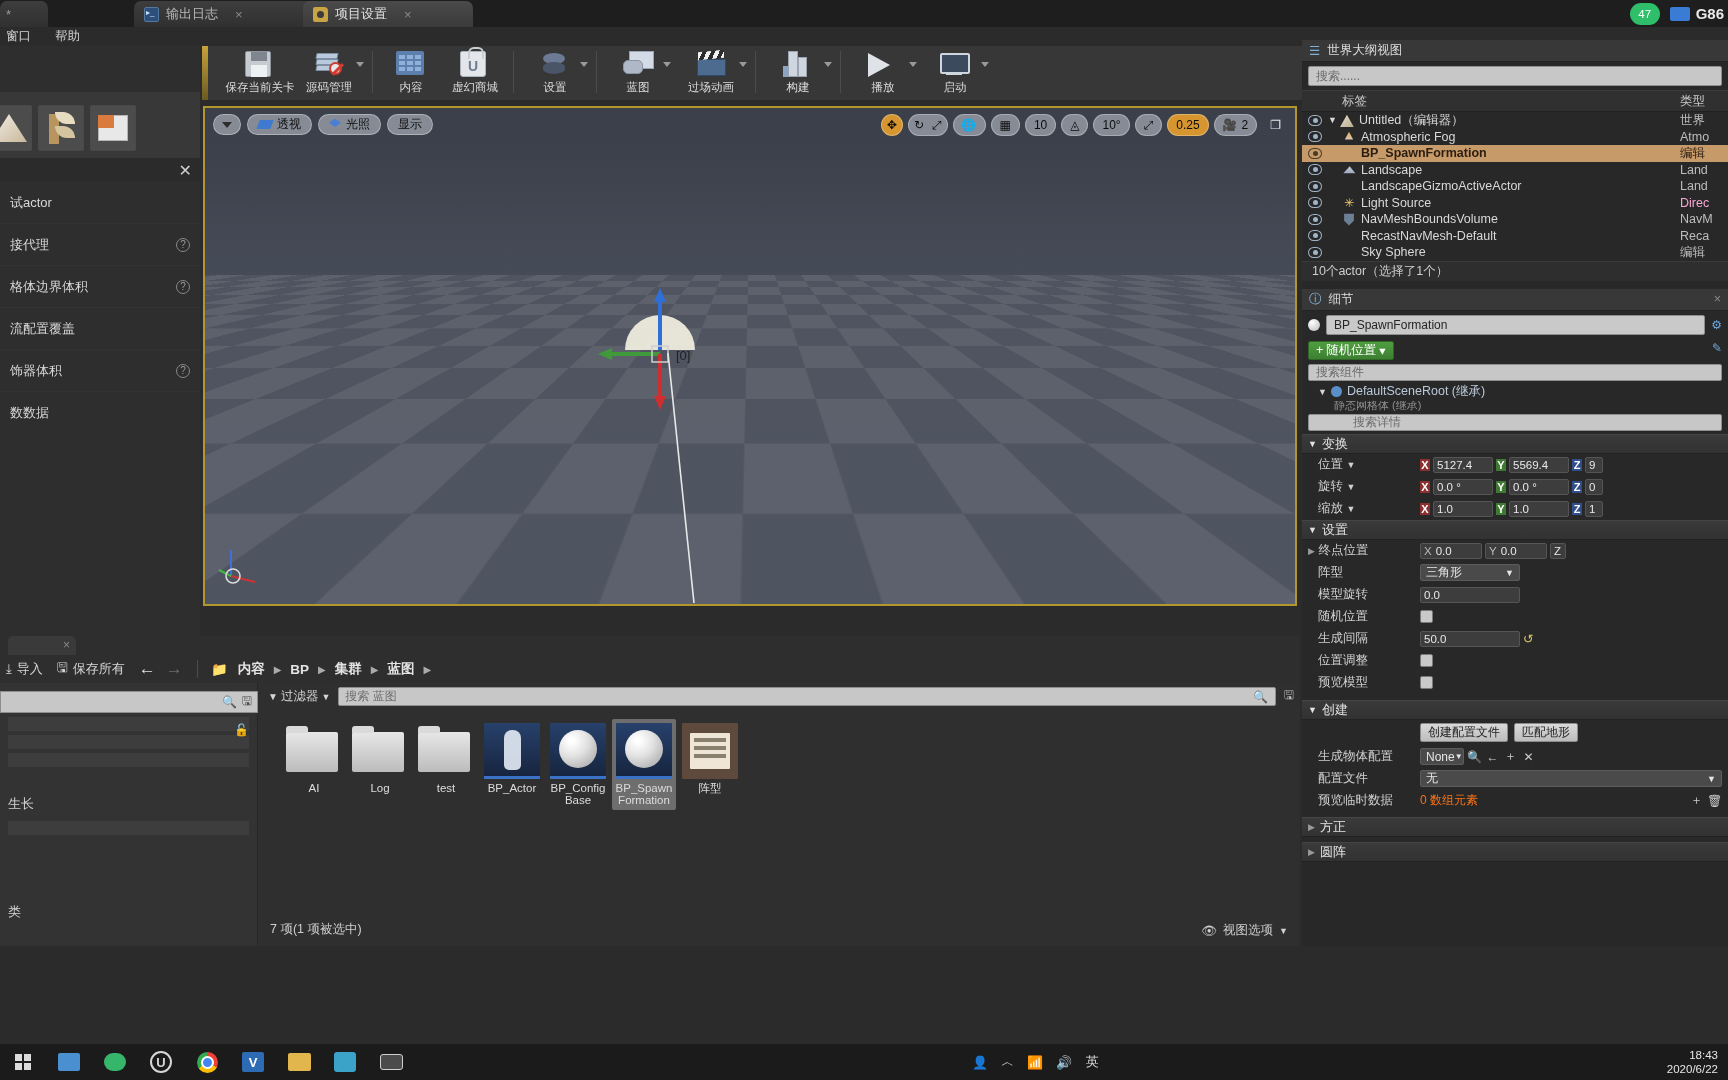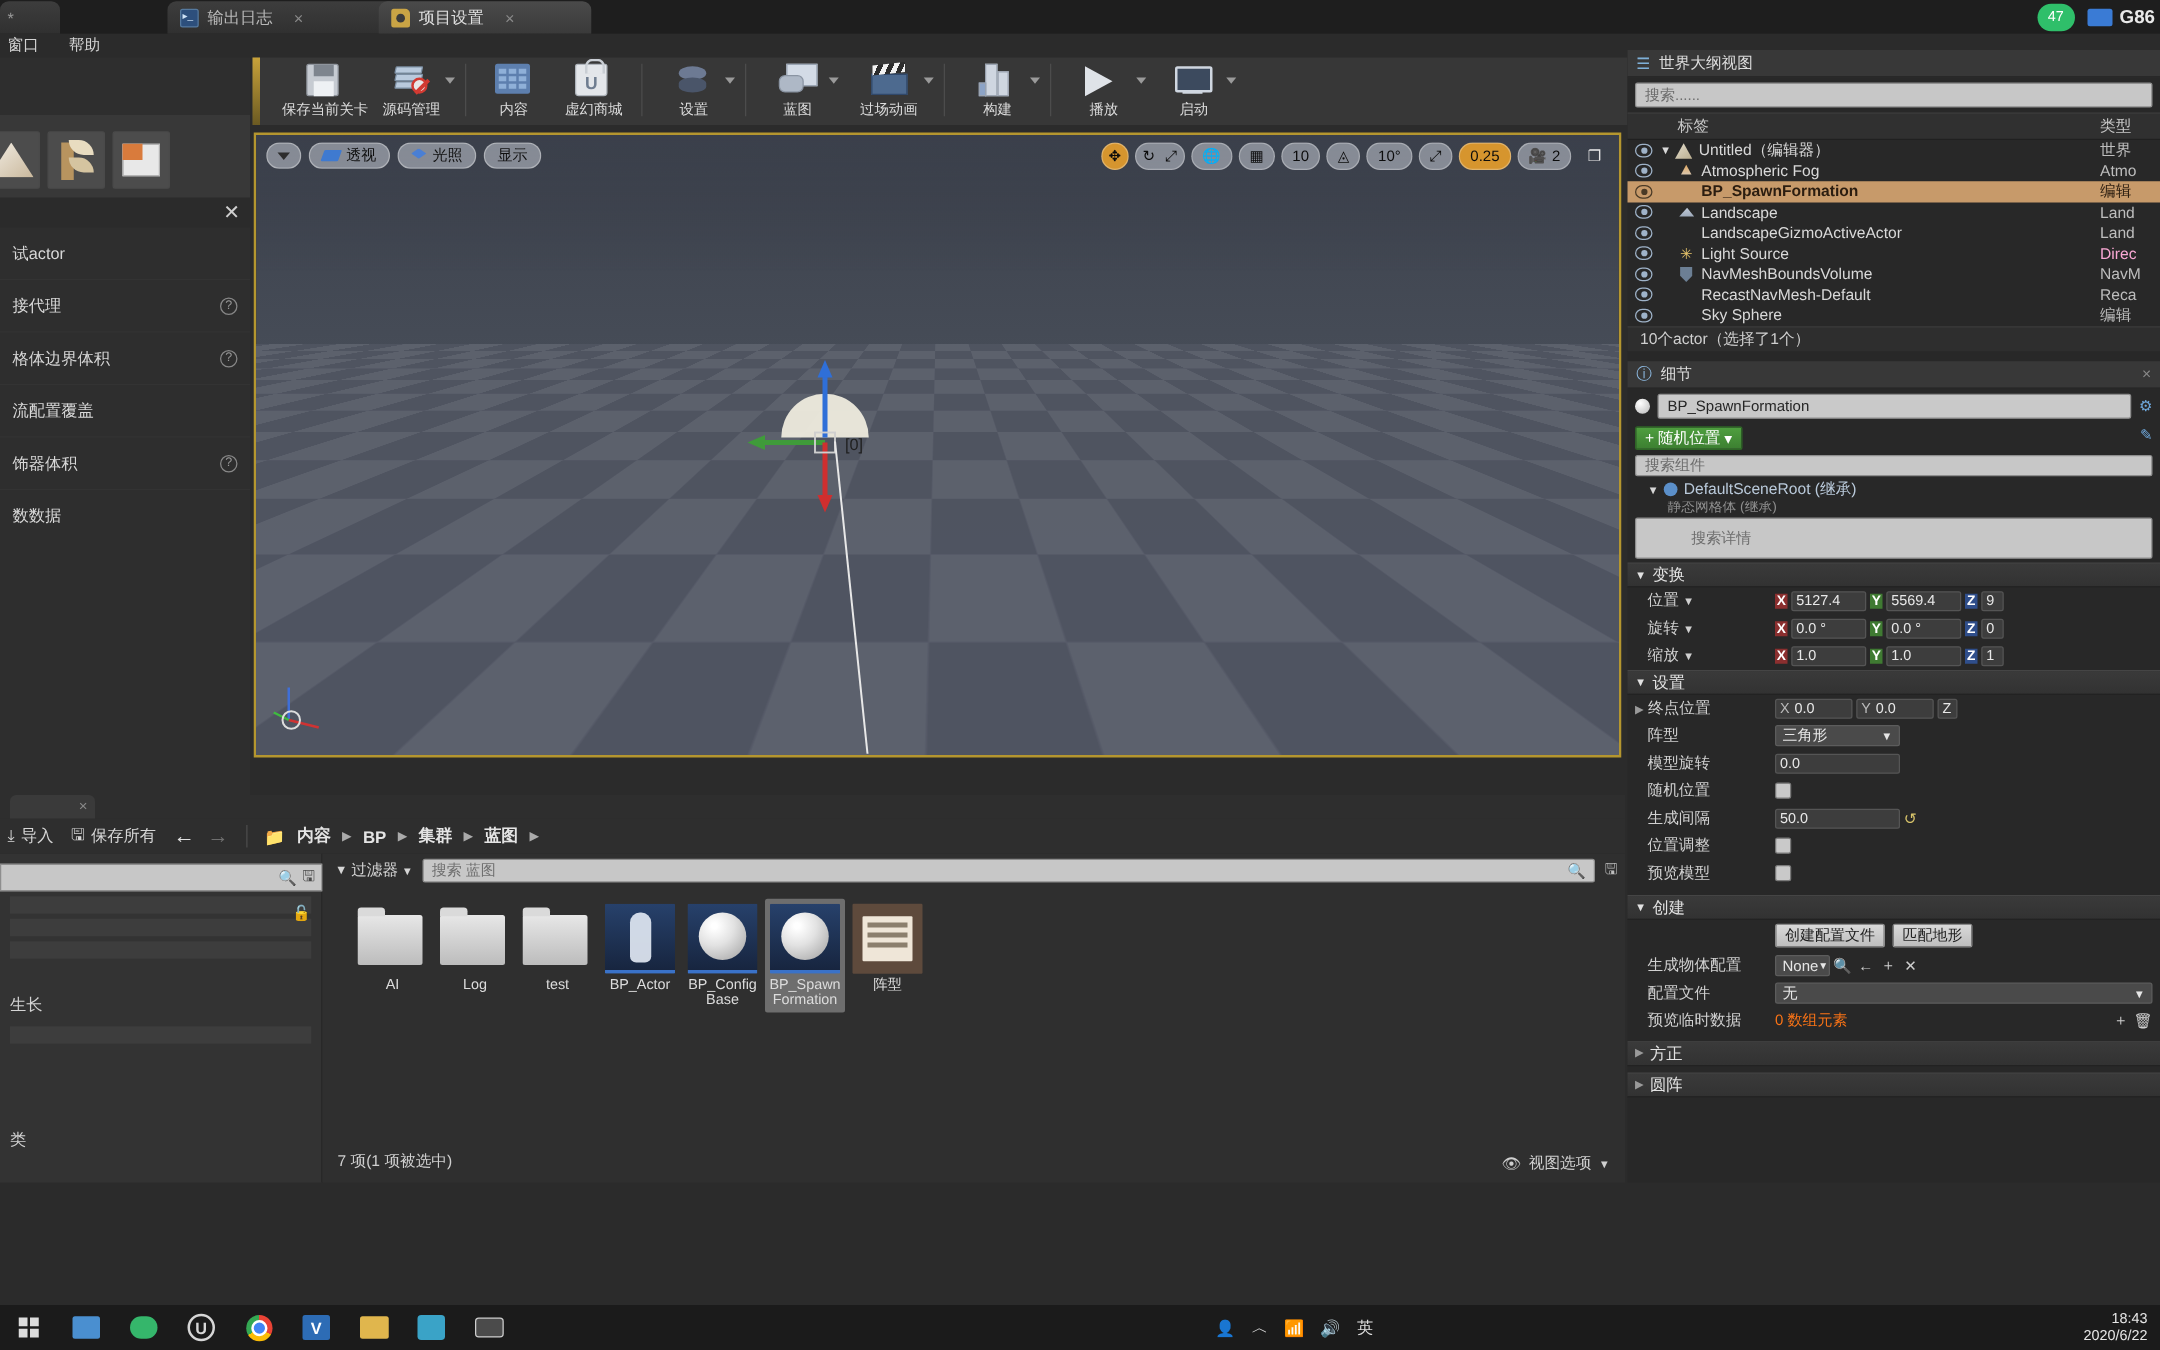--- a/index.html
+++ b/index.html
@@ -579,21 +579,21 @@
       <div class="comprow" style="padding-left:16px;">
         <span style="font-size:9px;margin-right:4px;">▼</span>
         <span style="width:11px;height:11px;border-radius:50%;background:#5b8fc9;margin-right:5px;"></span>
         <span style="color:#b9c9da;">DefaultSceneRoot (继承)</span>
       </div>
       <div class="comprow" style="padding-left:32px;height:10px;overflow:hidden;color:#8f8f8f;font-size:11px;">
         <span>静态网格体 (继承)</span>
       </div>
     </div>
     <div style="padding:3px 6px;">
-      <div class="srchbox" style="height:33px;padding-left:44px;">
+      <div class="srchbox" style="height:17px;padding-left:44px;">
         <span>搜索详情</span>
       </div>
     </div>
 
     <div class="secthead">
       <span style="font-size:9px;">▼</span>
       <span>变换</span>
     </div>
     <div class="prow">
       <span class="pname">

